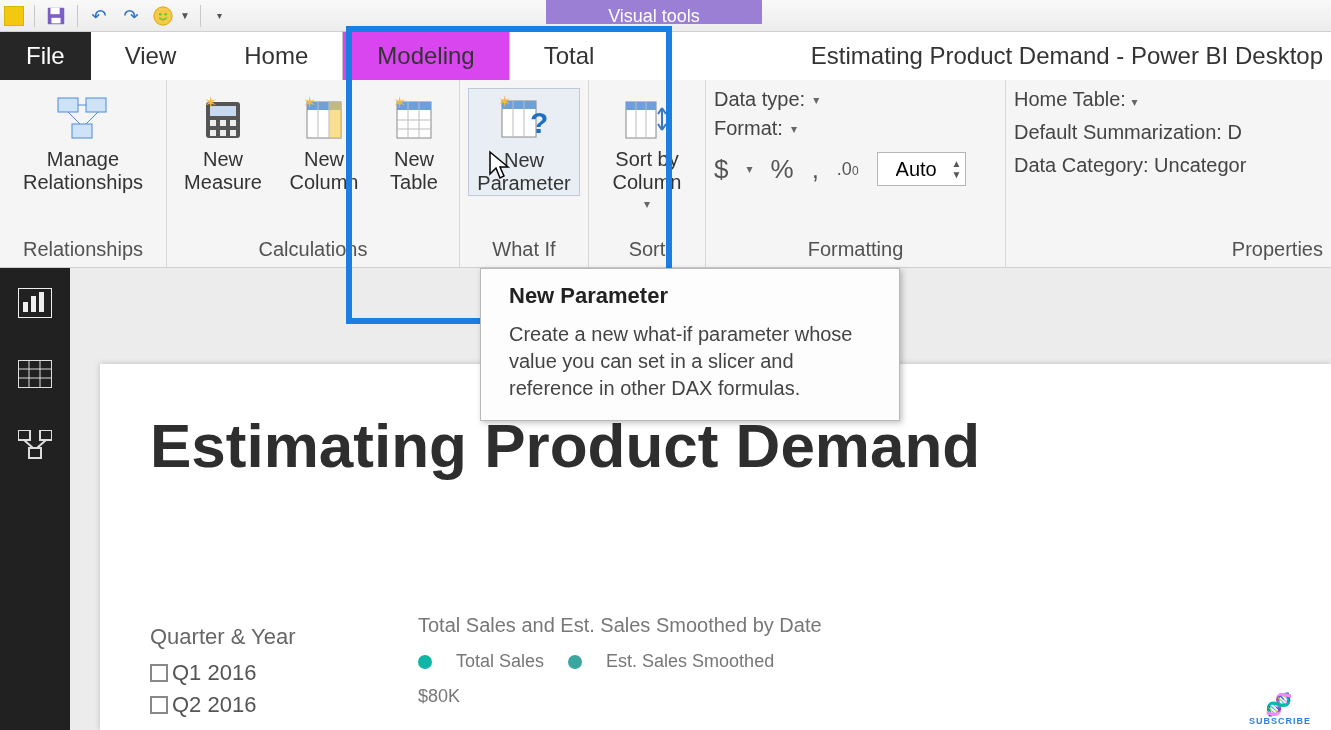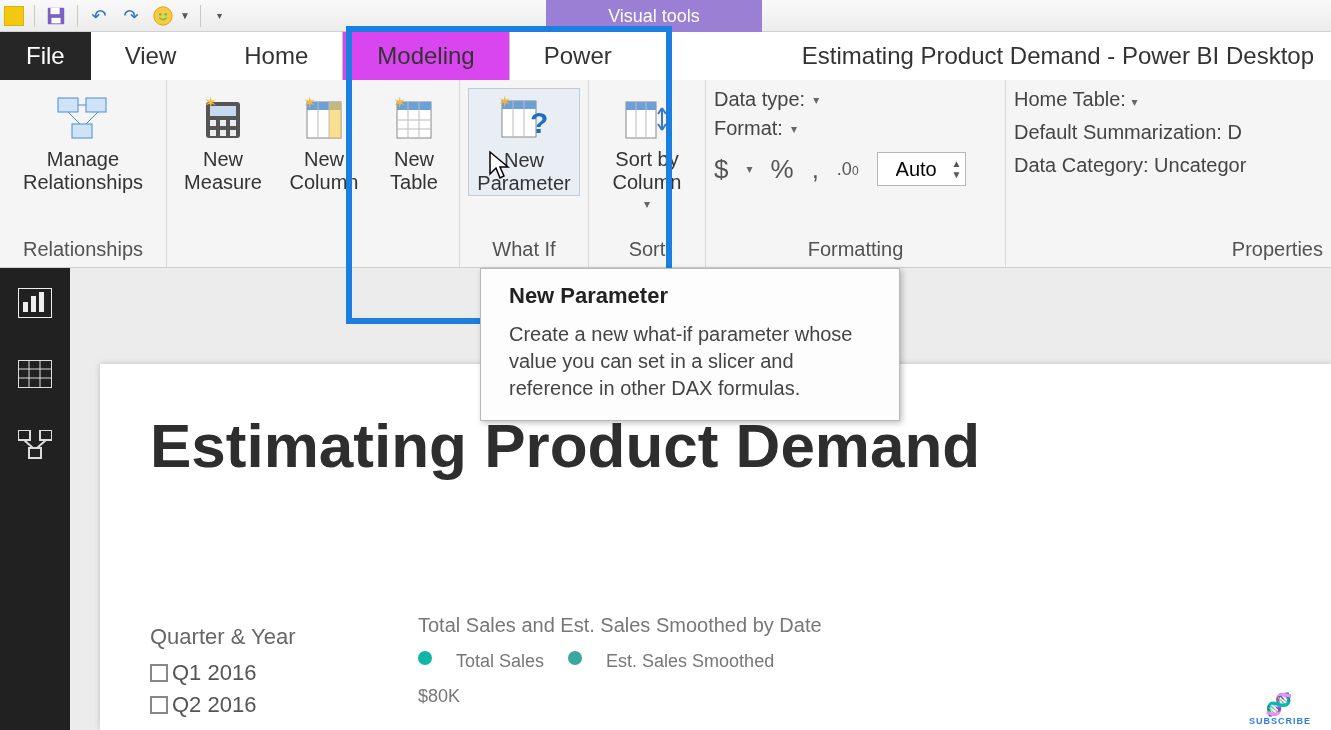--- a/index.html
+++ b/index.html
@@ -59,32 +59,32 @@
     margin-top:-1px;
   }
   .tab.context {
     color:#333;
   }
   .context-title {
     position:absolute;
     top:-32px;
     left:546px;
     width:216px;
-    height:32px;
+    height:24px;
     background:#9b7fd4;
     color:#fff;
     font-size:18px;
     text-align:center;
     line-height:32px;
   }
   .doc-title {
     margin-left:auto;
     font-size:24px;
     color:#333;
-    padding-right:17px;
+    padding-right:8px;
     display:flex;
     align-items:center;
     white-space:nowrap;
   }
 
   
   .ribbon {
     height: 188px;
     background:#f5f5f5;
     border-bottom:1px solid #d0d0d0;
@@ -213,21 +213,21 @@
   .slicer .cb { width:18px; height:18px; border:2px solid #888;}
 
   .chart {
     position:absolute;
     left:318px;
     top:250px;
     font-size:20px;
     color:#777;
   }
   .chart .ctitle { margin-bottom:14px; }
-  .legend { display:flex; gap:24px; color:#777; font-size:18px; margin-bottom:14px;}
+  .legend { display:flex; gap:24px; align-items:center; color:#777; font-size:18px; margin-bottom:14px;}
   .dot { width:14px; height:14px; border-radius:50%; display:inline-block;}
   .dot.a{ background:#0fb5a6;}
   .dot.b{ background:#3aa6a0;}
   .ytick { color:#777; font-size:18px;}
 
   
   .tooltip {
     position:absolute;
     top:268px;
     left:480px;
@@ -296,21 +296,21 @@
   <span class="dropdown-caret">▼</span>
   <div class="sep"></div>
   <span class="dropdown-caret" style="margin-left:6px;">▾</span>
 </div>
 
 <div class="tabs-row">
   <div class="tab file-tab">File</div>
   <div class="tab">View</div>
   <div class="tab">Home</div>
   <div class="tab active">Modeling</div>
-  <div class="tab context">Power</div>
+  <div class="tab context">Total</div>
   <div class="doc-title">Estimating Product Demand - Power BI Desktop</div>
 </div>
 
 <div class="ribbon">
 
   <div class="rib-group">
     <div class="controls">
       <div class="big-btn" style="width:150px;">
         <div class="icn">
           <svg width="54" height="48" viewBox="0 0 54 48">
@@ -369,20 +369,21 @@
               <line x1="28" y1="8" x2="28" y2="44" stroke="#bbb"></line>
               <line x1="6" y1="26" x2="40" y2="26" stroke="#bbb"></line>
               <line x1="6" y1="35" x2="40" y2="35" stroke="#bbb"></line>
               <text x="2" y="14" font-size="16" fill="#f6b73c">✶</text>
             </svg>
         </div>
         <span style="white-space:pre-line;">New
 Table</span>
       </div>
     </div>
+    <div class="label">Calculations</div>
   </div>
 
   <div class="rib-group">
     <div class="controls">
       <div class="big-btn hover" style="width:112px;">
         <div class="icn">
           <svg width="56" height="52" viewBox="0 0 56 52">
               <rect x="6" y="8" width="34" height="36" fill="#fff" stroke="#888"></rect>
               <rect x="6" y="8" width="34" height="8" fill="#6ea0d8"></rect>
               <line x1="17" y1="8" x2="17" y2="44" stroke="#bbb"></line>

